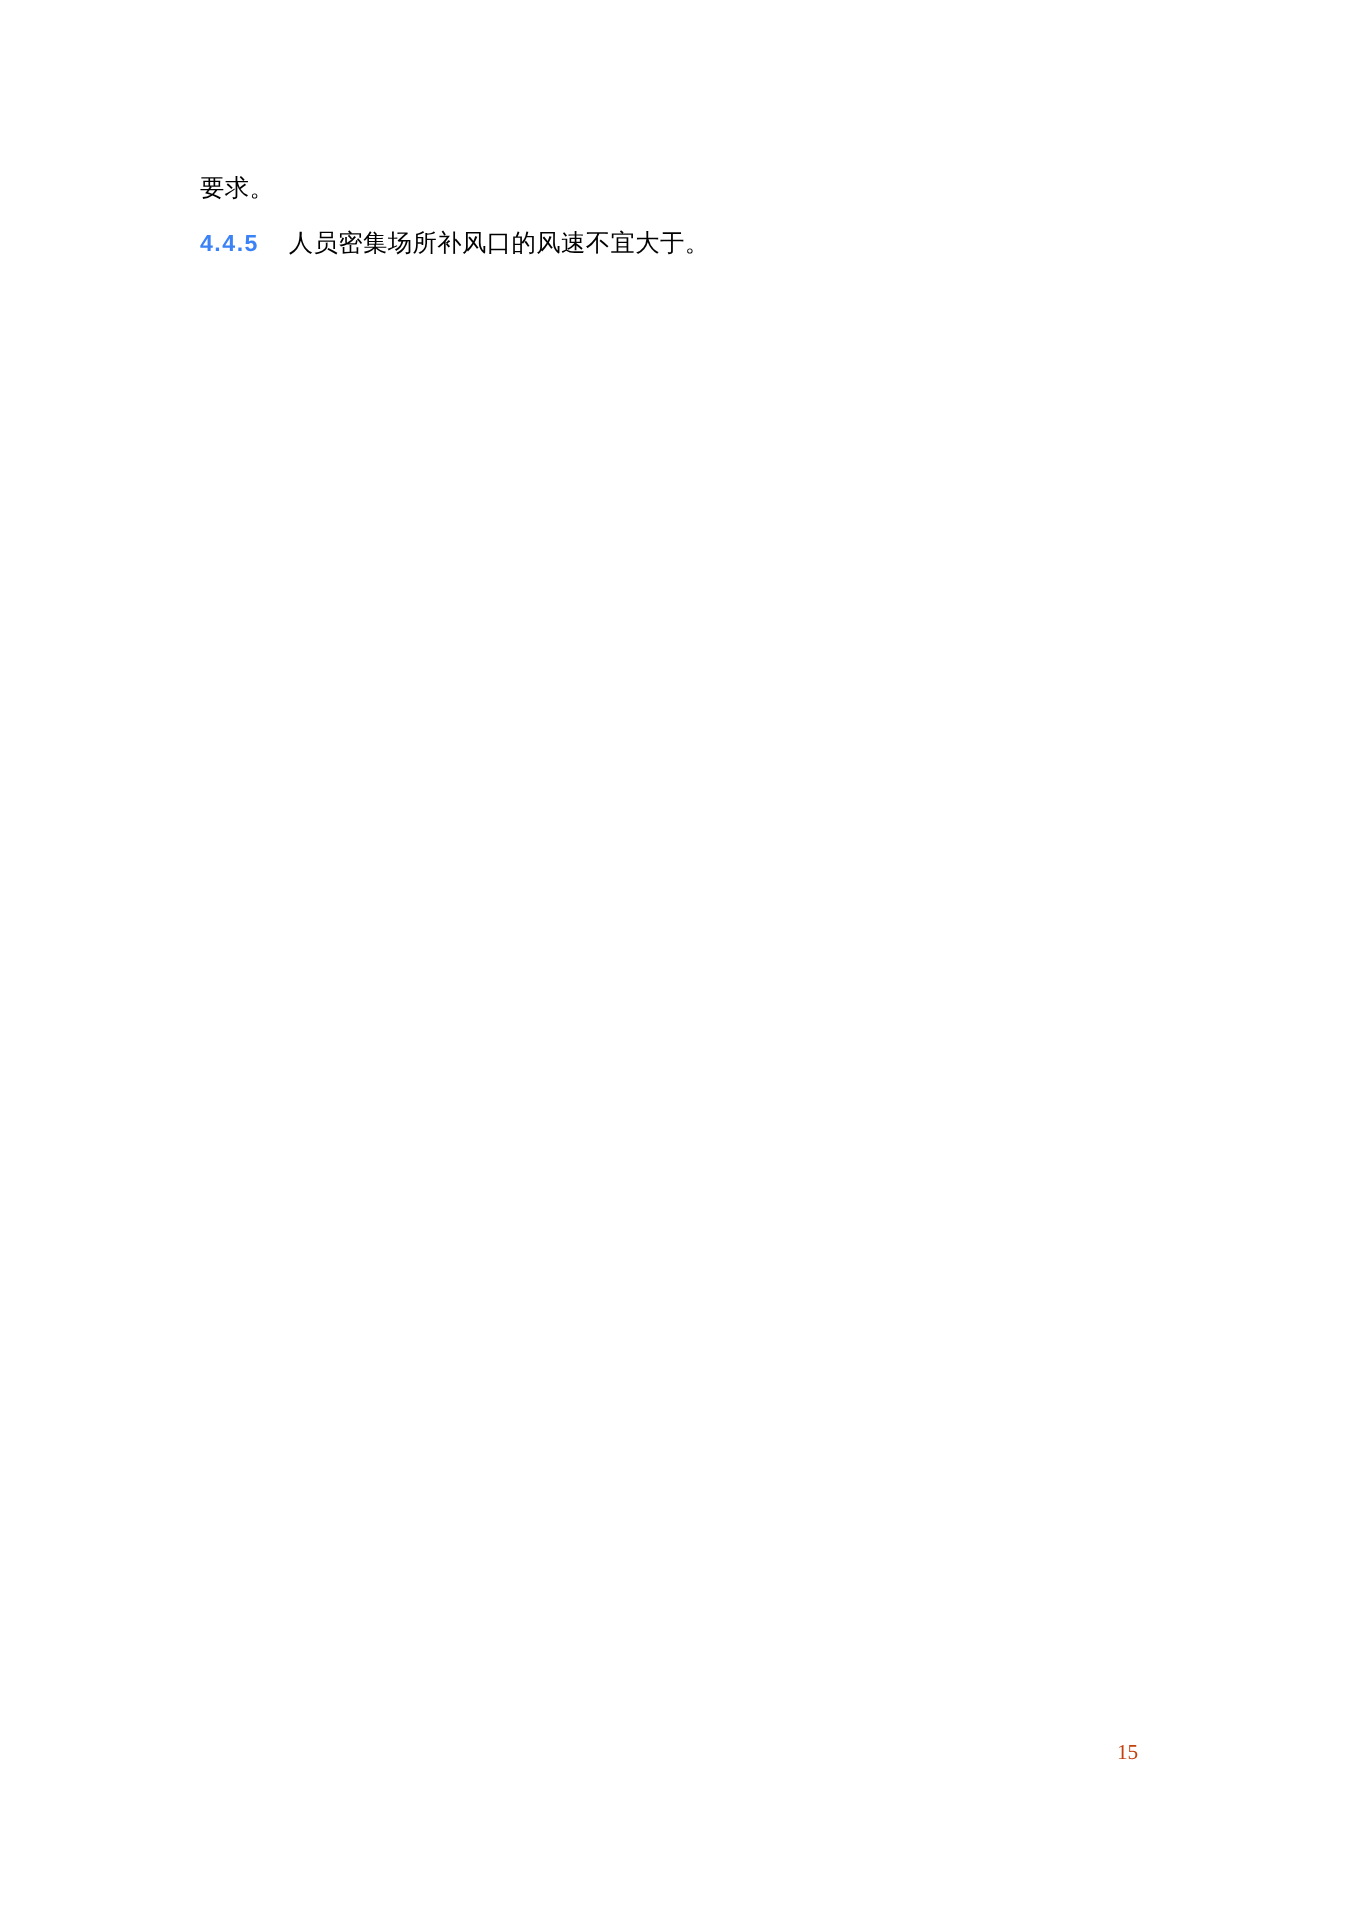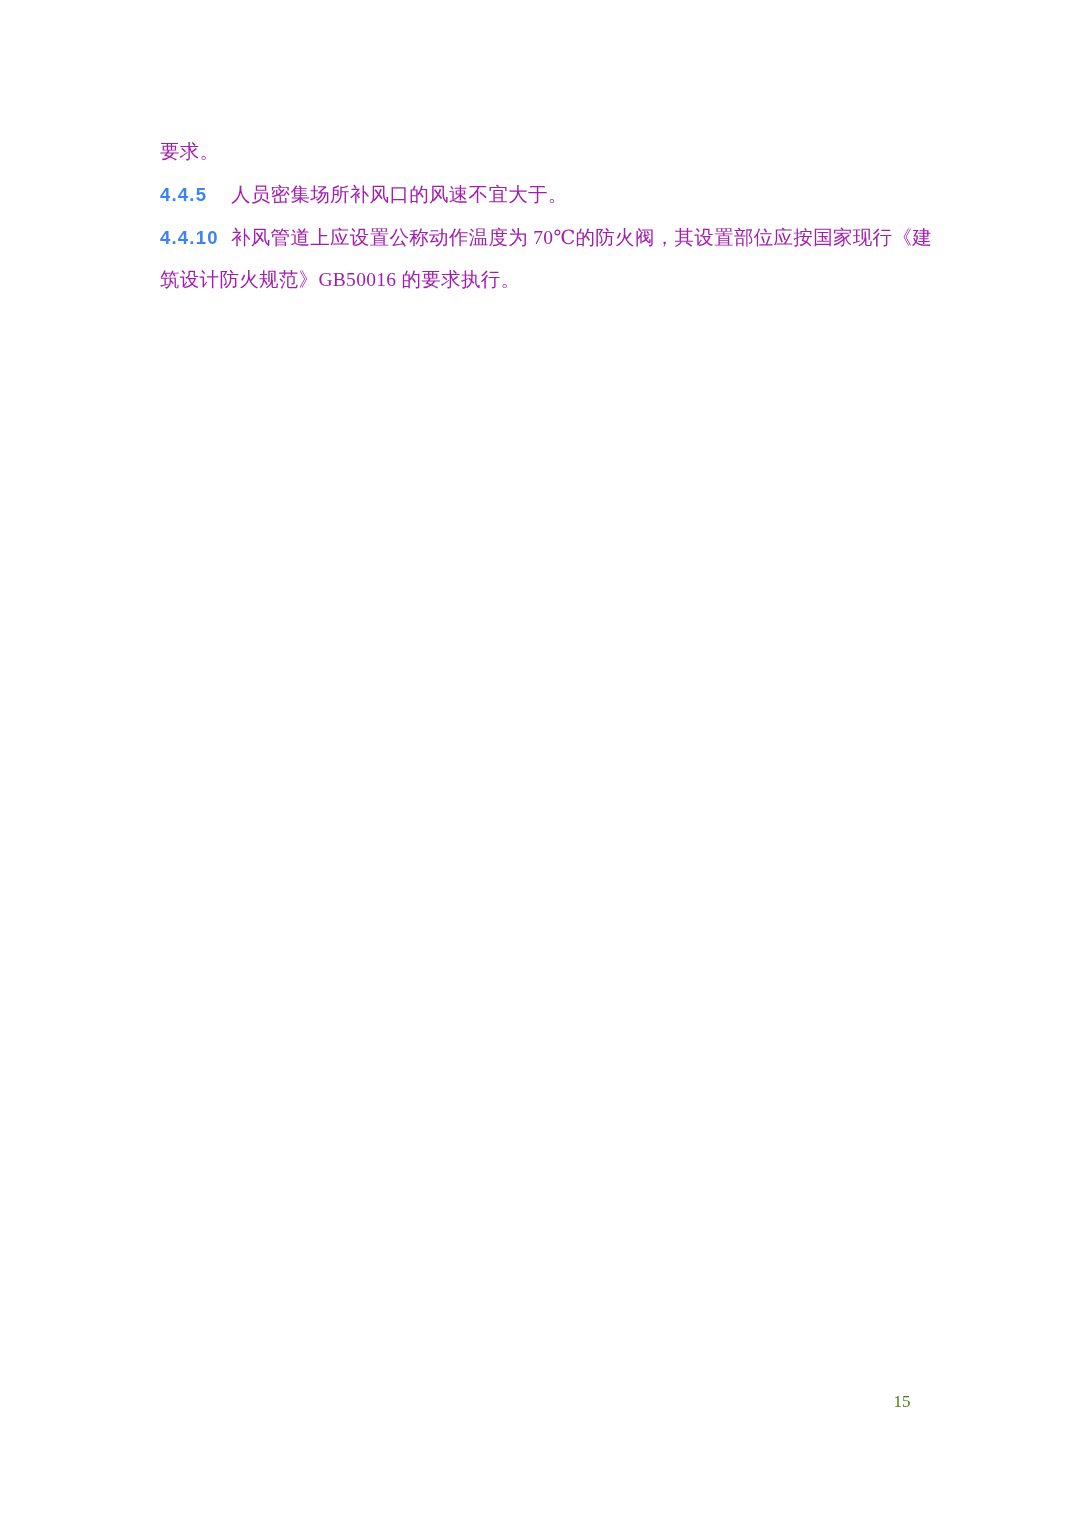--- a/index.html
+++ b/index.html
@@ -33,31 +33,31 @@
   .clause-num {
     display: inline-block;
     width: 71px;
     font-family: "Liberation Sans", "DejaVu Sans", sans-serif;
     font-weight: 700;
     font-size: 18.5px;
     letter-spacing: 1.2px;
     color: #3b82f6;
   }
   .clause-text {
-    color: #a21caf;
+    color: #000000;
   }
   .page-number {
     position: absolute;
     left: 880px;
     top: 1390px;
     width: 44px;
     font-size: 17px;
     line-height: 24px;
     text-align: center;
-    color: #4d7c0f;
+    color: #c2410c;
   }
 </style>
 </head>
 <body>
 
 <div class="page">
 
   <div class="content">
 
     <p class="para">
@@ -65,21 +65,18 @@
     </p>
 
     <p class="para">
       <span class="clause-num">4.4.5</span><span class="clause-text">人员密集场所补风口的风速不宜大于。</span>
     </p>
 
 
 
 
 
-    <p class="para">
-      <span class="clause-num">4.4.10</span><span class="clause-text">补风管道上应设置公称动作温度为 70℃的防火阀，其设置部位应按国家现行《建筑设计防火规范》GB50016 的要求执行。</span>
-    </p>
 
   </div>
 
   <div class="page-number">15</div>
 
 </div>
 
 </body></html>

